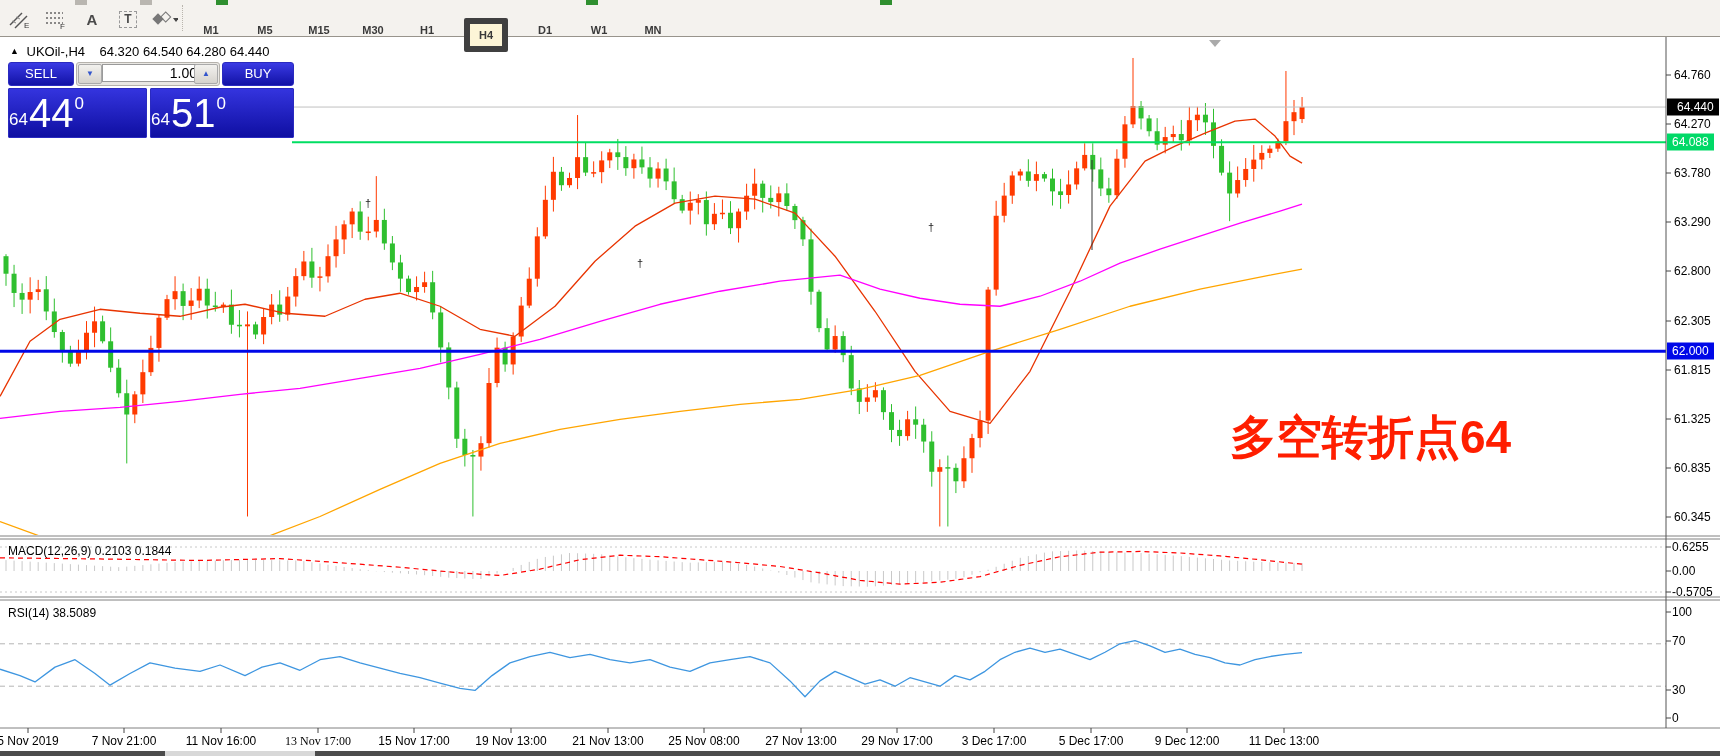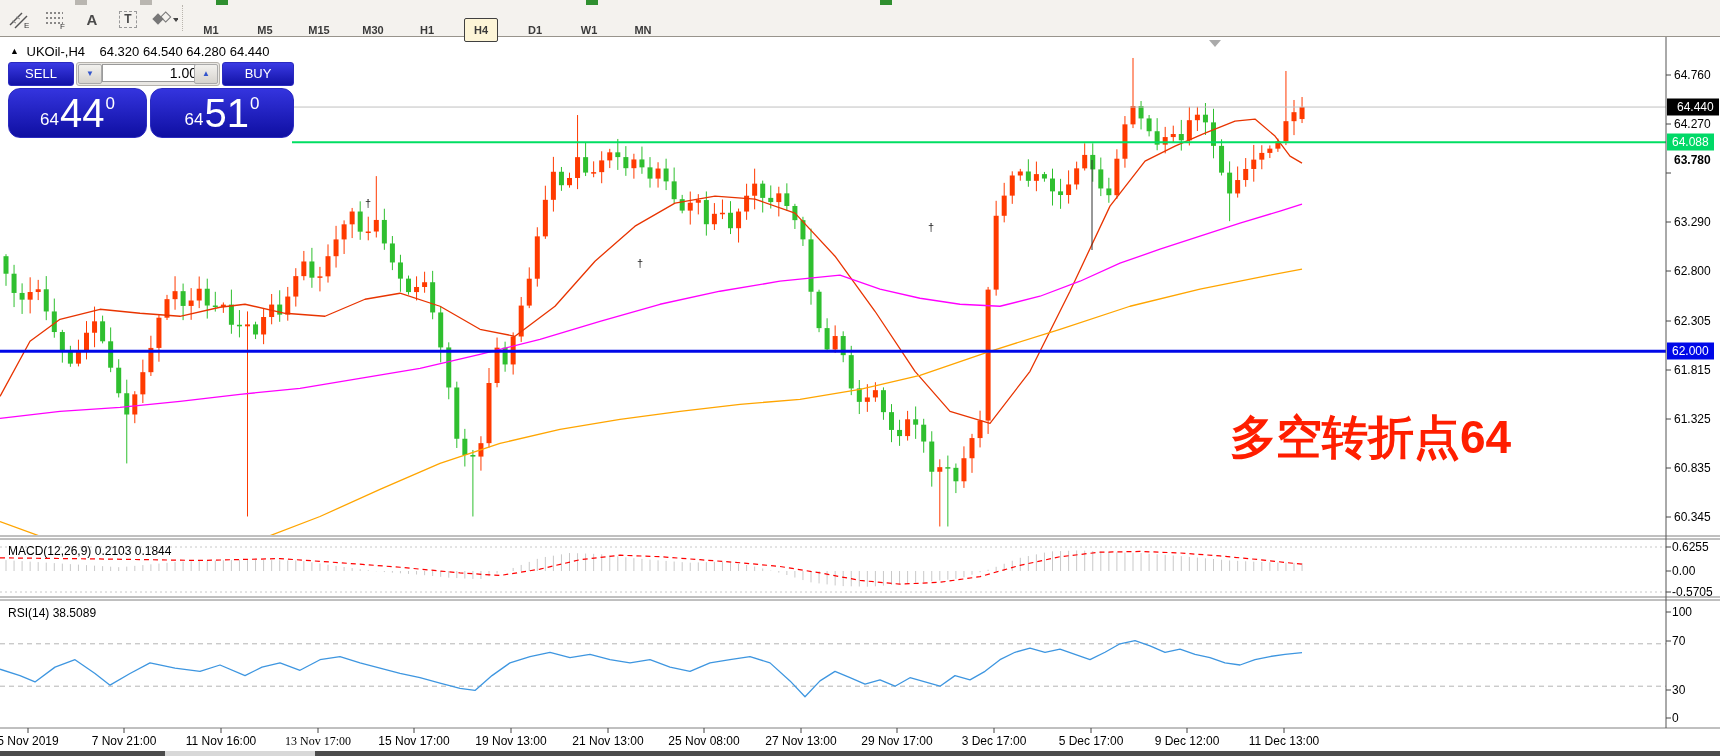--- a/index.html
+++ b/index.html
@@ -8,21 +8,21 @@
   
   .toolbar{position:absolute;left:0;top:0;width:1720px;height:36px;background:#f4f2ee;
            border-bottom:1px solid #98948c;z-index:6}
   .tsmark{position:absolute;top:0;height:5px;width:12px;z-index:7}
   .tool-icons{position:absolute;left:6px;top:7px;display:flex;gap:8px;align-items:center}
   .tool-btn{width:28px;height:24px;display:flex;align-items:center;justify-content:center;cursor:default}
   .sep{position:absolute;left:182px;top:5px;height:26px;width:0;border-left:1px dotted #b9b5ad}
   .tf-row{position:absolute;left:194px;top:18px;display:flex;gap:20px}
   .tf-btn{min-width:24px;height:22px;line-height:22px;text-align:center;font-size:11px;
           font-weight:bold;color:#3a3a3a;padding:0 4px;border:1px solid transparent;border-radius:2px}
-  .tf-btn.active{background:#fdf5d7;border:1px solid #404040}
+  .tf-btn.active{background:#fdf5d7;border:6px solid #404040}
   
   .chart-title{position:absolute;left:10px;top:44px;font-size:13px;color:#000;z-index:5;white-space:nowrap}
   .chart-title .tri{font-size:9px;vertical-align:2px;margin-right:4px}
   .ptick{position:absolute;left:1674px;font-size:12px;transform:translateY(-50%);z-index:2;white-space:nowrap}
   .badge{position:absolute;left:1667px;font-size:12px;color:#fff;padding:1px 5px 2px 5px;
          transform:translateY(-50%);z-index:3;white-space:nowrap}
   .itick{position:absolute;left:1672px;font-size:12px;transform:translateY(-50%);z-index:2}
   .tlabel{position:absolute;top:734px;font-size:12px;transform:translateX(-50%);z-index:2;white-space:nowrap}
   .ind-label{position:absolute;font-size:12px;z-index:2;white-space:nowrap}
   .cn-note{position:absolute;left:1230px;top:411px;font-size:46px;font-weight:bold;
@@ -35,21 +35,21 @@
   .sell-btn{left:0;width:64px}
   .buy-btn{left:214px;width:70px}
   .vol-wrap{position:absolute;left:68px;top:0;width:142px;height:22px;background:#e9e7e3;
             border:1px solid #b5b2ac;border-radius:3px}
   .spin{position:absolute;top:1px;width:22px;height:18px;background:linear-gradient(#f2f1ee,#d6d3cd);
         border:1px solid #aaa;border-radius:2px;font-size:8px;color:#3355cc;text-align:center;line-height:18px}
   .spin.down{left:1px}.spin.up{right:1px}
   .vol-input{position:absolute;left:25px;top:1px;width:90px;height:16px;border:1px solid #9a9a9a;
              font-size:14px;text-align:right;padding:0 4px;font-family:"Liberation Sans",sans-serif}
   .tp-box{position:absolute;top:26px;height:48px;background:linear-gradient(#3434de,#0f0fa2);
-          border:1px solid #2a2ac0;border-radius:12px;color:#fff;display:flex;align-items:center;justify-content:center}
+          border:1px solid #2a2ac0;border-radius:1px;color:#fff;display:flex;align-items:center;justify-content:flex-start}
   .tp-box.sellp{left:0;width:137px}
   .tp-box.buyp{left:142px;width:142px}
   .tp-small{font-size:17px;align-self:flex-end;margin-bottom:7px}
   .tp-big{font-size:40px;line-height:40px;margin:0 1px}
   .tp-sup{font-size:17px;align-self:flex-start;margin-top:5px}
   
   .bottombar{position:absolute;left:0;top:751px;width:1720px;height:5px;background:#4c4c4c;z-index:4}
   .bottombar-light{position:absolute;left:165px;top:0;width:150px;height:5px;background:#d8d8d8}
   svg#chart-svg{position:absolute;left:0;top:0;z-index:1}
 </style>
@@ -712,21 +712,21 @@
 <div class="ind-label" style="left:8px;top:544px">
   <span>MACD(12,26,9)</span>&nbsp;<span>0.2103 0.1844</span>
 </div>
 <div class="ind-label" style="left:8px;top:606px">
   <span>RSI(14)</span>&nbsp;<span>38.5089</span>
 </div>
 
 <div id="axis-labels">
     <div class="ptick" style="top: 75px;">64.760</div>
     <div class="ptick" style="top: 124px;">64.270</div>
-    <div class="ptick" style="top: 160px; font-weight: bold;">63.780</div>
+    <div class="ptick" style="top: 173px;">63.780</div>
     <div class="ptick" style="top: 222px;">63.290</div>
     <div class="ptick" style="top: 271px;">62.800</div>
     <div class="ptick" style="top: 321px;">62.305</div>
     <div class="ptick" style="top: 370px;">61.815</div>
     <div class="ptick" style="top: 419px;">61.325</div>
     <div class="ptick" style="top: 468px;">60.835</div>
     <div class="ptick" style="top: 517px;">60.345</div>
     <div class="badge" style="top: 107px; background: rgb(0, 0, 0); padding-left: 10px;">64.440</div>
     <div class="badge" style="top: 142px; background: rgb(0, 217, 103);">64.088</div>
     <div class="badge" style="top: 351px; background: rgb(0, 8, 232);">62.000</div>

